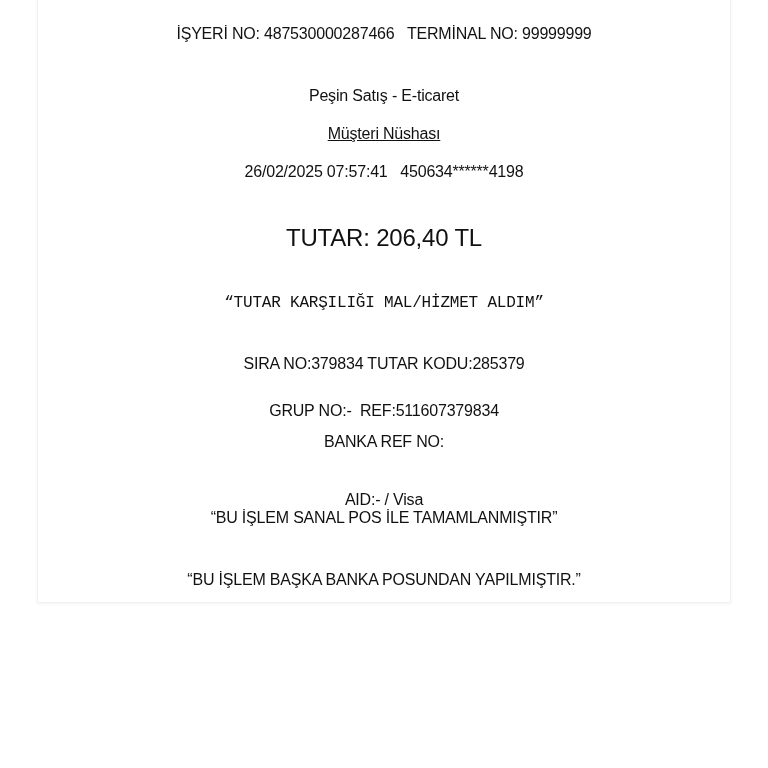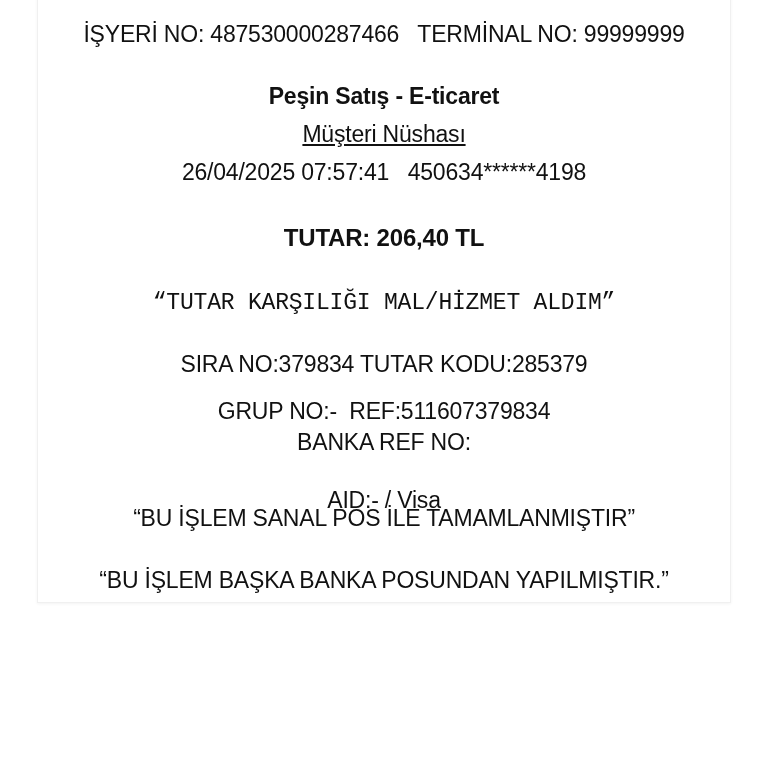--- a/index.html
+++ b/index.html
@@ -26,37 +26,37 @@
     border-top: none;
     box-shadow: 0 1px 3px rgba(0,0,0,0.05);
     box-sizing: border-box;
   }
   .line {
     position: absolute;
     left: 0;
     width: 768px;
     text-align: center;
     white-space: pre;
-    font-size: 23px;
+    font-size: 16px;
     line-height: 26px;
     letter-spacing: -0.2px;
   }
-  .bold { font-weight: bold; }
+  .bold { font-weight: normal; }
   .amount { font-size: 24px; line-height: 30px; }
 </style>
 </head>
 <body>
 
 <div class="receipt-card"></div>
 
 <div class="line" style="top:21px;">İŞYERİ NO: 487530000287466   TERMİNAL NO: 99999999</div>
 
 <div class="line bold" style="top:83px;">Peşin Satış - E-ticaret</div>
 <div class="line" style="top:121px;text-decoration:underline;">Müşteri Nüshası</div>
-<div class="line" style="top:159px;">26/04/2025 07:57:41   450634******4198</div>
+<div class="line" style="top:159px;">26/02/2025 07:57:41   450634******4198</div>
 
 <div class="line bold amount" style="top:223px;">TUTAR: 206,40 TL</div>
 
 <div class="line" style="top:290px;font-family:Liberation Mono, monospace;">“TUTAR KARŞILIĞI MAL/HİZMET ALDIM”</div>
 
 <div class="line" style="top:351px;">SIRA NO:379834 TUTAR KODU:285379</div>
 <div class="line" style="top:391px;margin-top:7px;">GRUP NO:-  REF:511607379834</div>
 <div class="line" style="top:429px;">BANKA REF NO:</div>
 <div class="line" style="top:487px;">AID:- / Visa</div>
 <div class="line" style="top:505px;">“BU İŞLEM SANAL POS İLE TAMAMLANMIŞTIR”</div>

